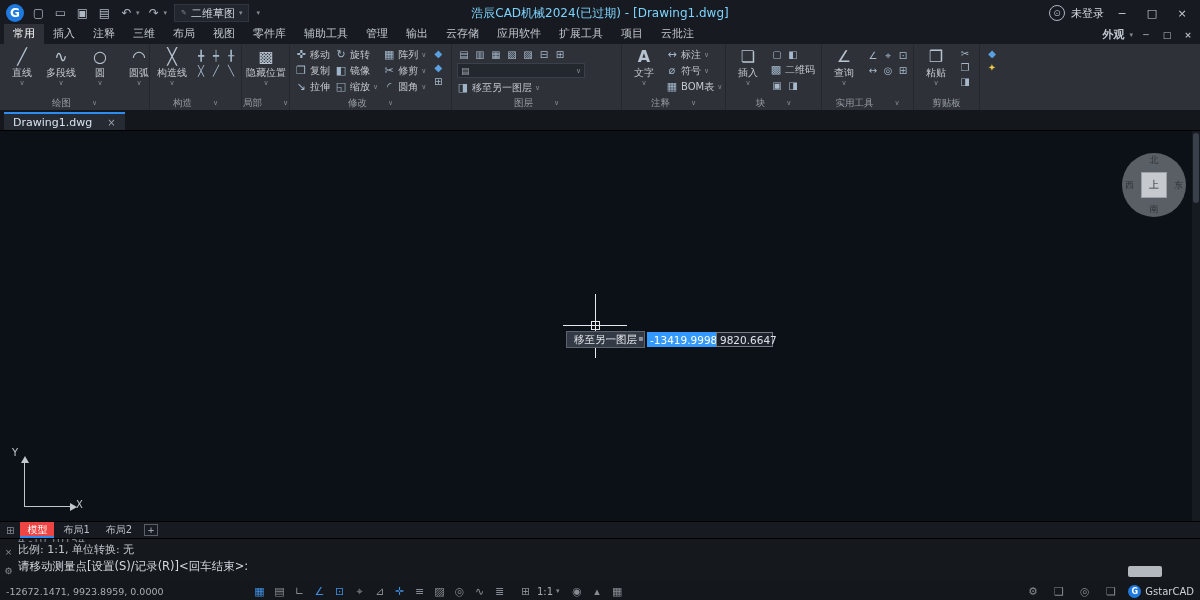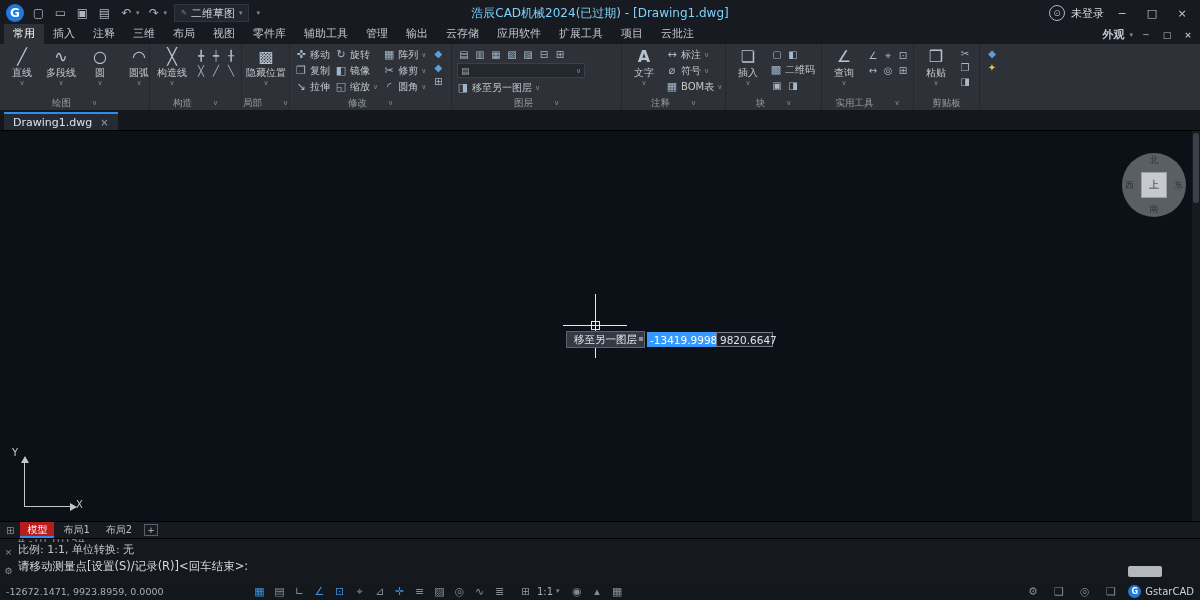--- a/index.html
+++ b/index.html
@@ -53,21 +53,21 @@
 .rowicons { display:flex; gap:2px; height:14px; align-items:center; }
 .combo { width:128px; height:15px; background:#23272e; border:1px solid #3a4049; display:flex;
   align-items:center; justify-content:space-between; padding:0 3px; font-size:9px; color:#9aa0a6; }
 .red { color:#d05858; } .blue { color:#5aa0e0; } .yellow { color:#e8c84a; }
 .big-a { font-weight:bold; color:#e6e9ed; font-size:18px; }
 
 
 #doctabs { position:absolute; top:110px; left:0; right:0; height:20px; background:#14171c;
   display:flex; align-items:flex-end; padding-left:4px; }
 .dtab { height:18px; background:#262b33; border-top:2px solid #2d8cf0; color:#d8e2ee; font-size:11px;
-  display:flex; align-items:center; gap:8px; padding:0 9px; }
+  display:flex; align-items:center; gap:15px; padding:0 9px; }
 .dtab .x { color:#9aa0a6; font-size:10px; }
 
 
 #canvas { position:absolute; top:130px; left:0; right:0; height:392px; background:#0c1117;
   border-top:1px solid #000; border-bottom:1px solid #000; }
 .ch-v { position:absolute; left:595px; top:163px; width:1px; height:64px; background:#e6e9ec; }
 .ch-h { position:absolute; left:563px; top:194px; width:64px; height:1px; background:#e6e9ec; }
 .ch-box { position:absolute; left:591px; top:190px; width:9px; height:9px; border:1px solid #e6e9ec; }
 .tip { position:absolute; left:566px; top:200px; height:17px; background:#343a45; border:1px solid #5c636d;
   color:#e2e6ea; font-size:10.5px; display:flex; align-items:center; padding:0 7px; white-space:nowrap; }
@@ -95,21 +95,21 @@
 .ucs-y { position:absolute; left:12px; top:316px; font-size:10px; color:#c2c7cd; }
 .ucs-x { position:absolute; left:76px; top:368px; font-size:10px; color:#c2c7cd; }
 .vsb { position:absolute; right:0; top:0; bottom:0; width:8px; background:#161b21; }
 .vsb .th { position:absolute; top:2px; right:1px; width:6px; height:70px; background:#39404a; border-radius:3px; }
 
 
 #layoutrow { position:absolute; top:522px; left:0; right:0; height:16px; background:#171b21;
   display:flex; align-items:center; padding-left:6px; gap:2px; font-size:10px; }
 .lticon { color:#868c93; font-size:10px; margin-right:4px; }
 .ltab { padding:1px 7px; color:#b9bfc6; }
-.ltab.active { background:#b91c1c; color:#ffffff; box-shadow:inset 0 -2px 0 #2d8cf0; }
+.ltab.active { background:#ef4444; color:#ffffff; box-shadow:inset 0 -2px 0 #2d8cf0; }
 .ladd { width:14px; height:12px; border:1px solid #5a6068; color:#b9bfc6; font-size:9px;
   display:flex; align-items:center; justify-content:center; margin-left:3px; }
 
 
 #cmd { position:absolute; top:538px; left:0; right:0; height:44px; background:#15181d;
   border-top:1px solid #000; padding:2px 0 0 18px; overflow:hidden; }
 .gut { position:absolute; left:2px; top:8px; width:13px; display:flex; flex-direction:column;
   gap:9px; align-items:center; color:#8a9096; font-size:9px; }
 .cline1 { font-size:11px; color:#7d838a; line-height:13px; margin-top:-7px; height:8px; overflow:hidden; }
 .cline2 { font-size:11px; color:#c2c7cd; line-height:16px; height:16px; }

